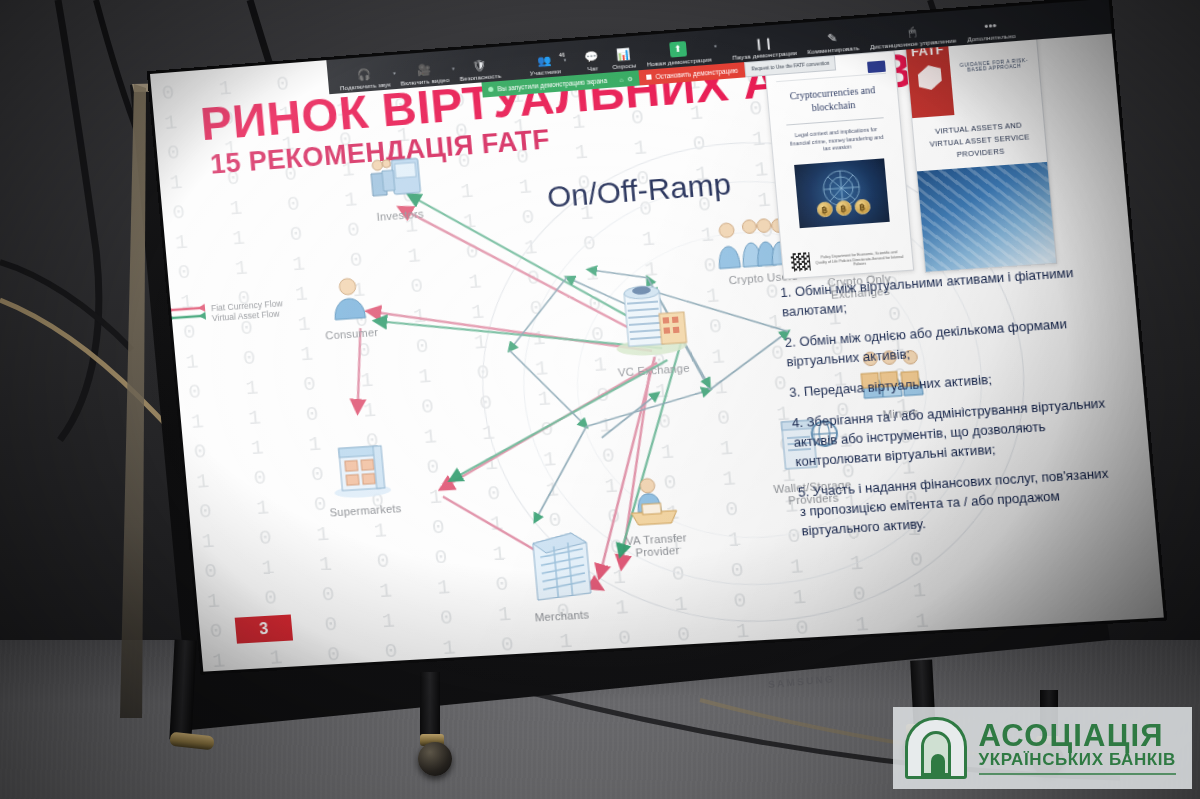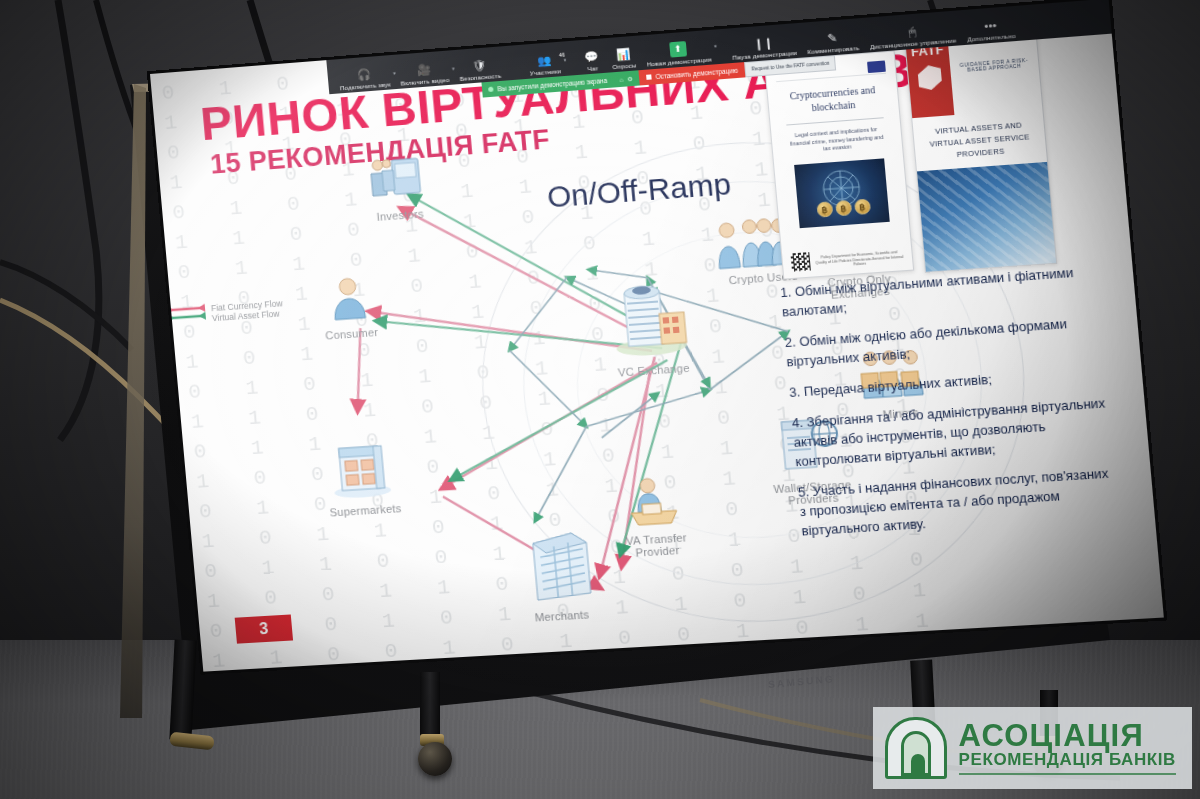--- a/index.html
+++ b/index.html
@@ -602,18 +602,18 @@
   <div class="caster-brass" style="left:1036px; top:736px; width:24px; height:12px;"></div>
   <div class="caster" style="left:1032px; top:744px; width:32px; height:32px;"></div>
   <div class="caster-brass" style="left:170px; top:734px; width:44px; height:14px; border-radius:6px; transform:rotate(6deg);"></div>
 
   <div class="wall-vig"></div>
 
   <div id="aub">
     <div class="mark"></div>
     <div class="txt">
       <div class="l1">АСОЦІАЦІЯ</div>
-      <div class="l2">РЕКОМЕНДАЦІЯ БАНКІВ</div>
+      <div class="l2">УКРАЇНСЬКИХ БАНКІВ</div>
       <div class="rule"></div>
     </div>
   </div>
 
 </div>
 
 </body></html>

